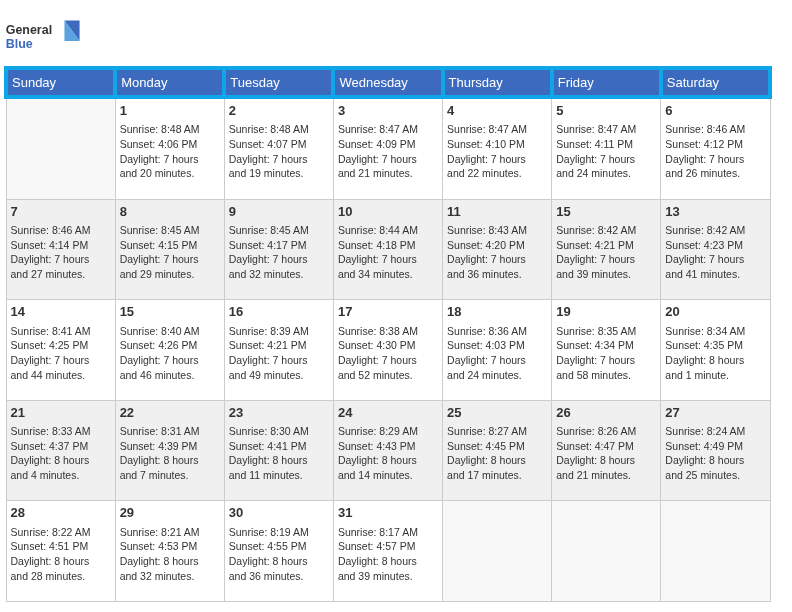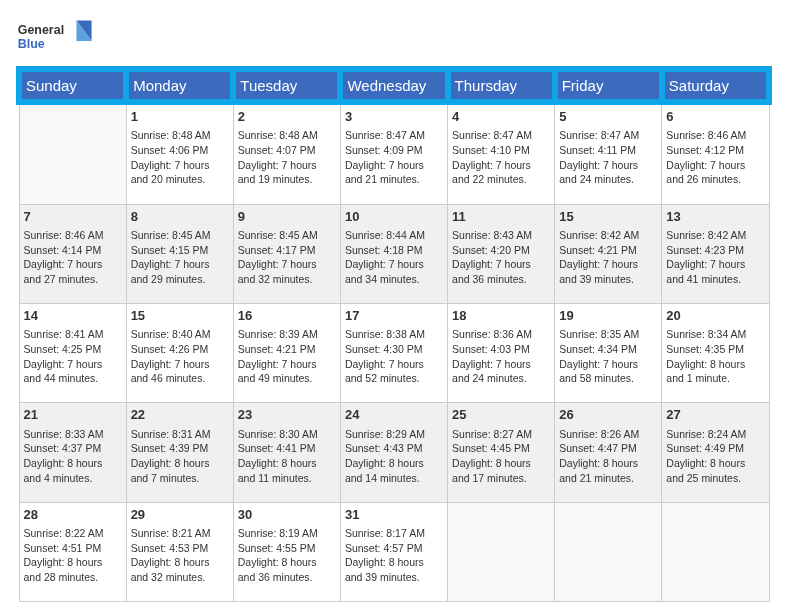--- a/index.html
+++ b/index.html
@@ -6,21 +6,21 @@
     body {
       font-family: Arial, sans-serif;
       background: #fff;
       width: 792px;
       height: 612px;
       overflow: hidden;
     }
     .page {
       width: 792px;
       height: 612px;
-      padding: 16px 20px 10px 16px;
+      padding: 16px 20px 10px 4px;
       display: flex;
       flex-direction: column;
     }
     .header {
       display: flex;
       justify-content: space-between;
       align-items: flex-start;
       margin-bottom: 10px;
     }
     .logo {
@@ -47,24 +47,24 @@
     .calendar {
       flex: 1;
       border: 1px solid #ccc;
       border-collapse: collapse;
       width: 100%;
       table-layout: fixed;
     }
     .calendar th {
       background-color: #3b6abf;
       color: #fff;
-      font-size: 15px;
+      font-size: 13px;
       padding: 5px 4px;
       text-align: left;
-      border: 6px solid #0ea5e9;
+      border: 4px solid #0ea5e9;
       font-weight: normal;
     }
     .calendar td {
       vertical-align: top;
       border: 1px solid #ccc;
       padding: 3px 4px;
       font-size: 10.5px;
       color: #333;
       line-height: 1.4;
     }

